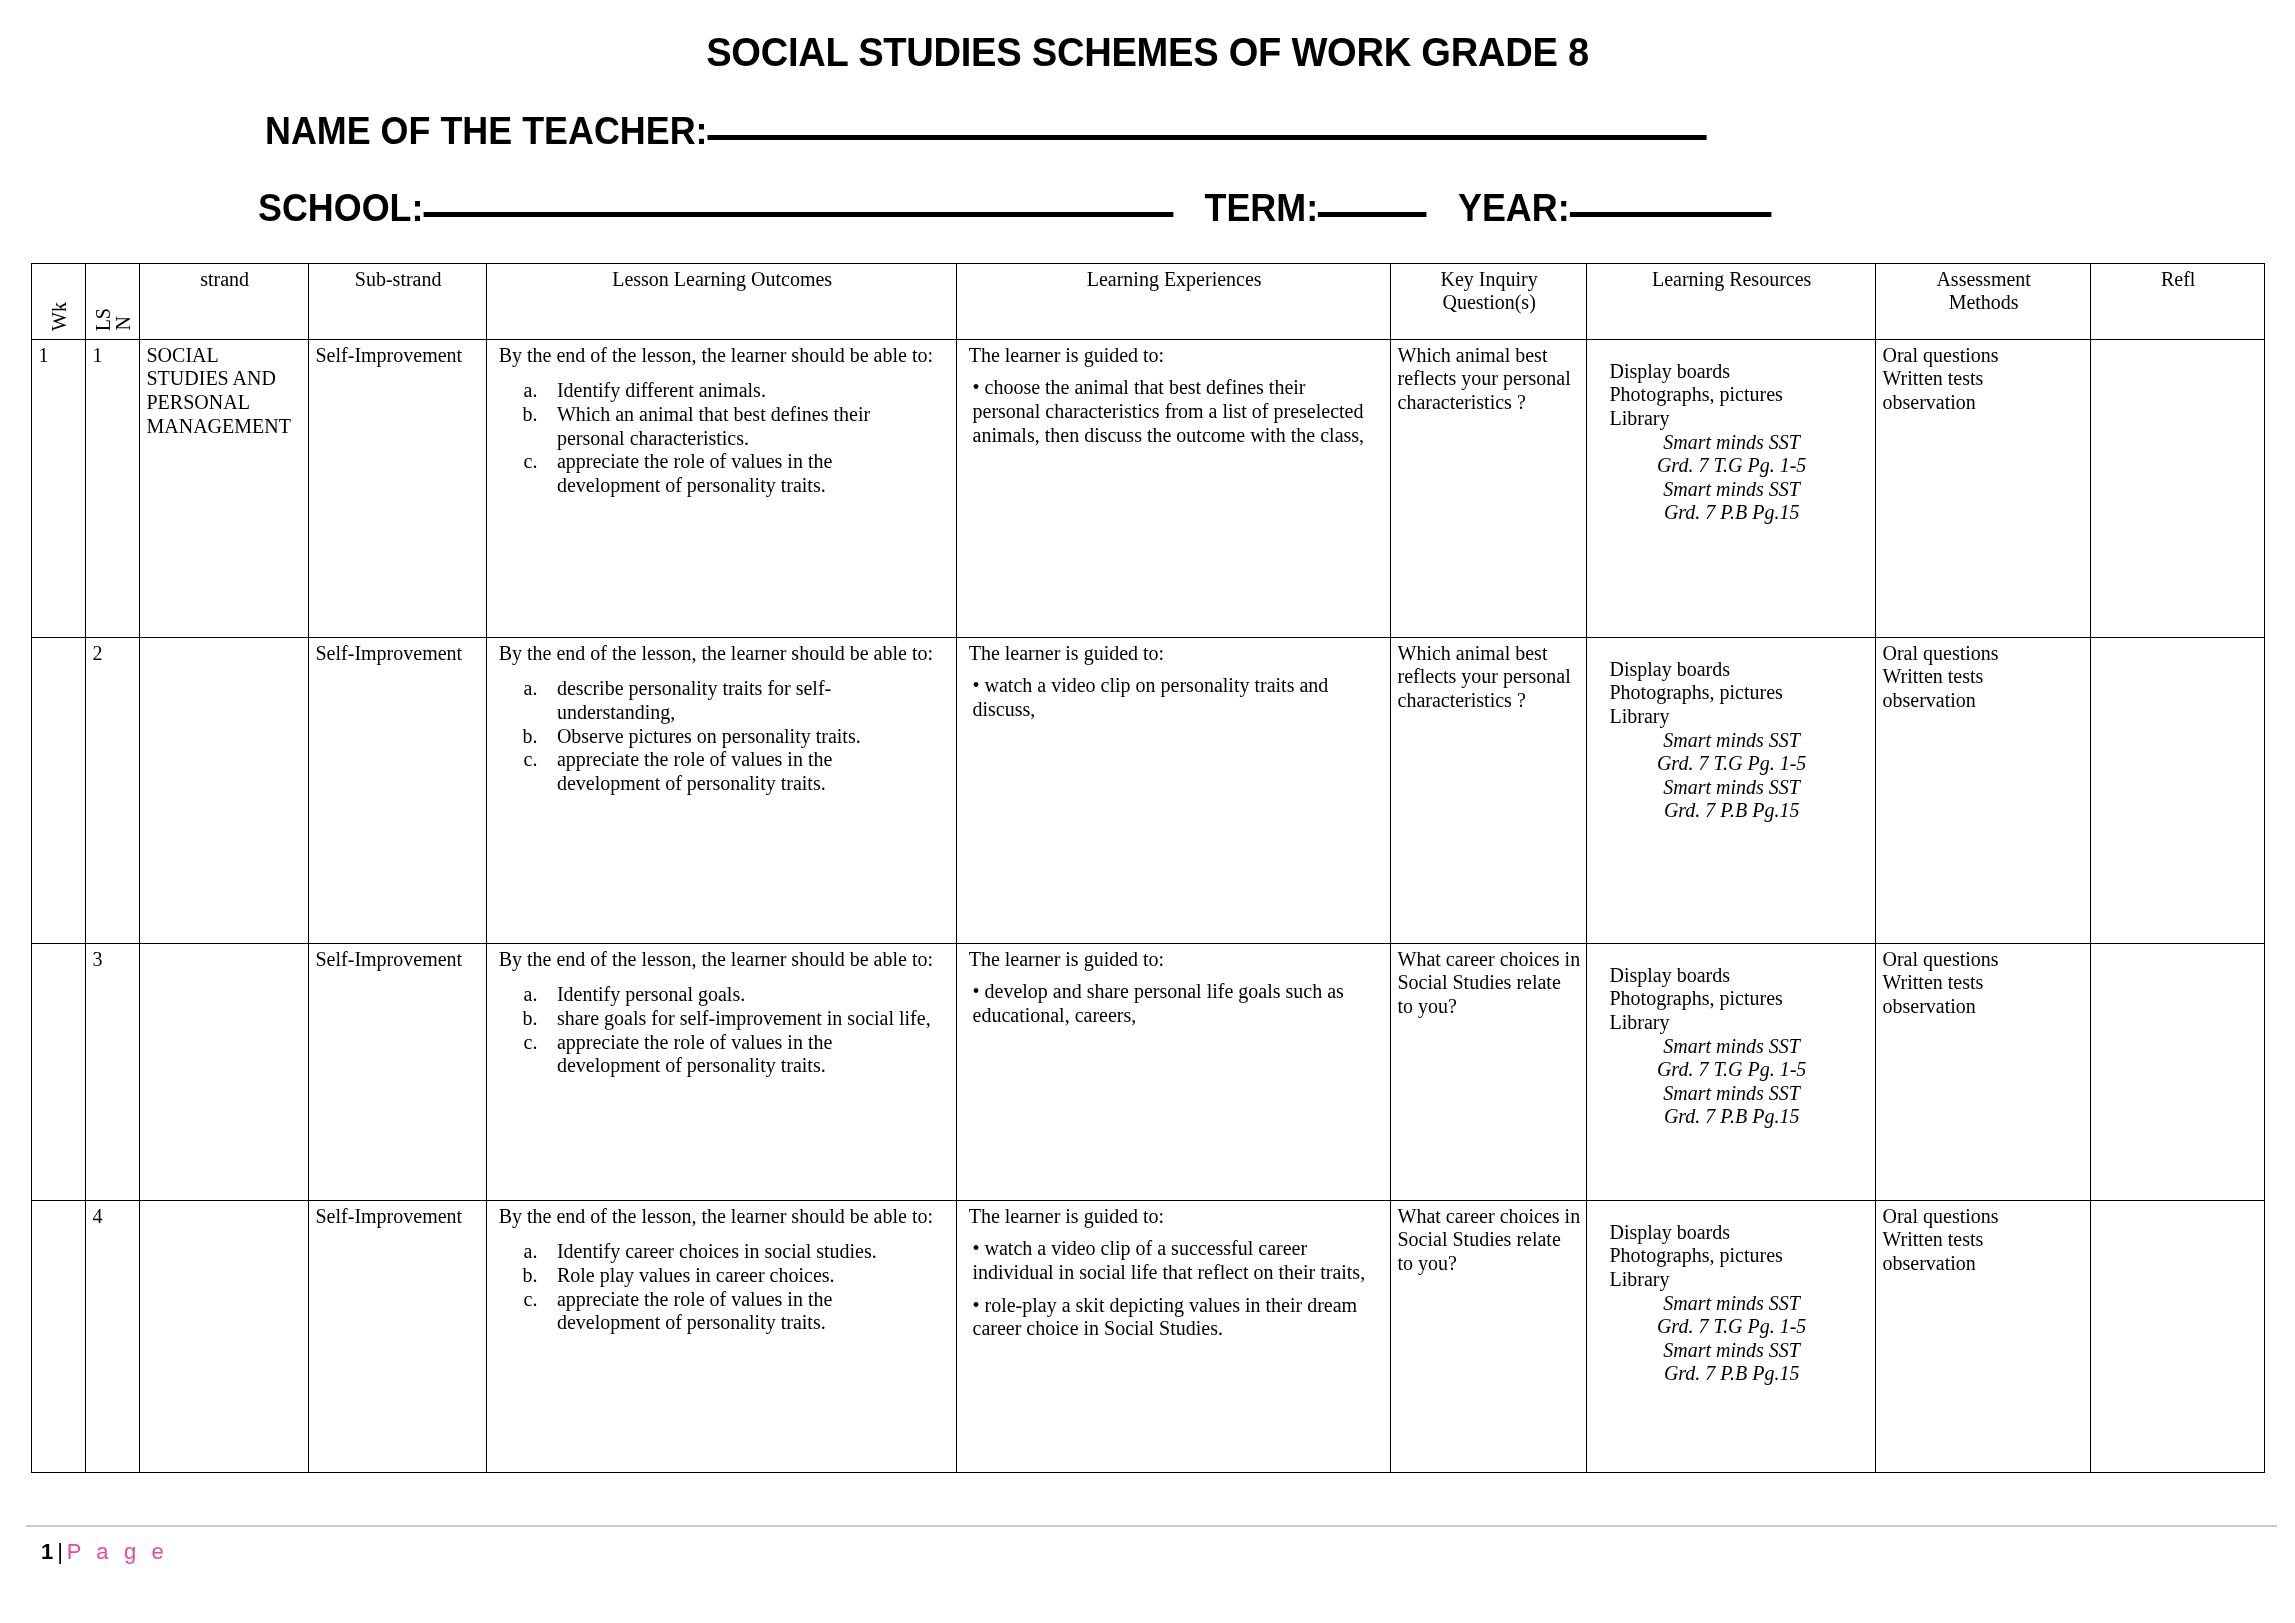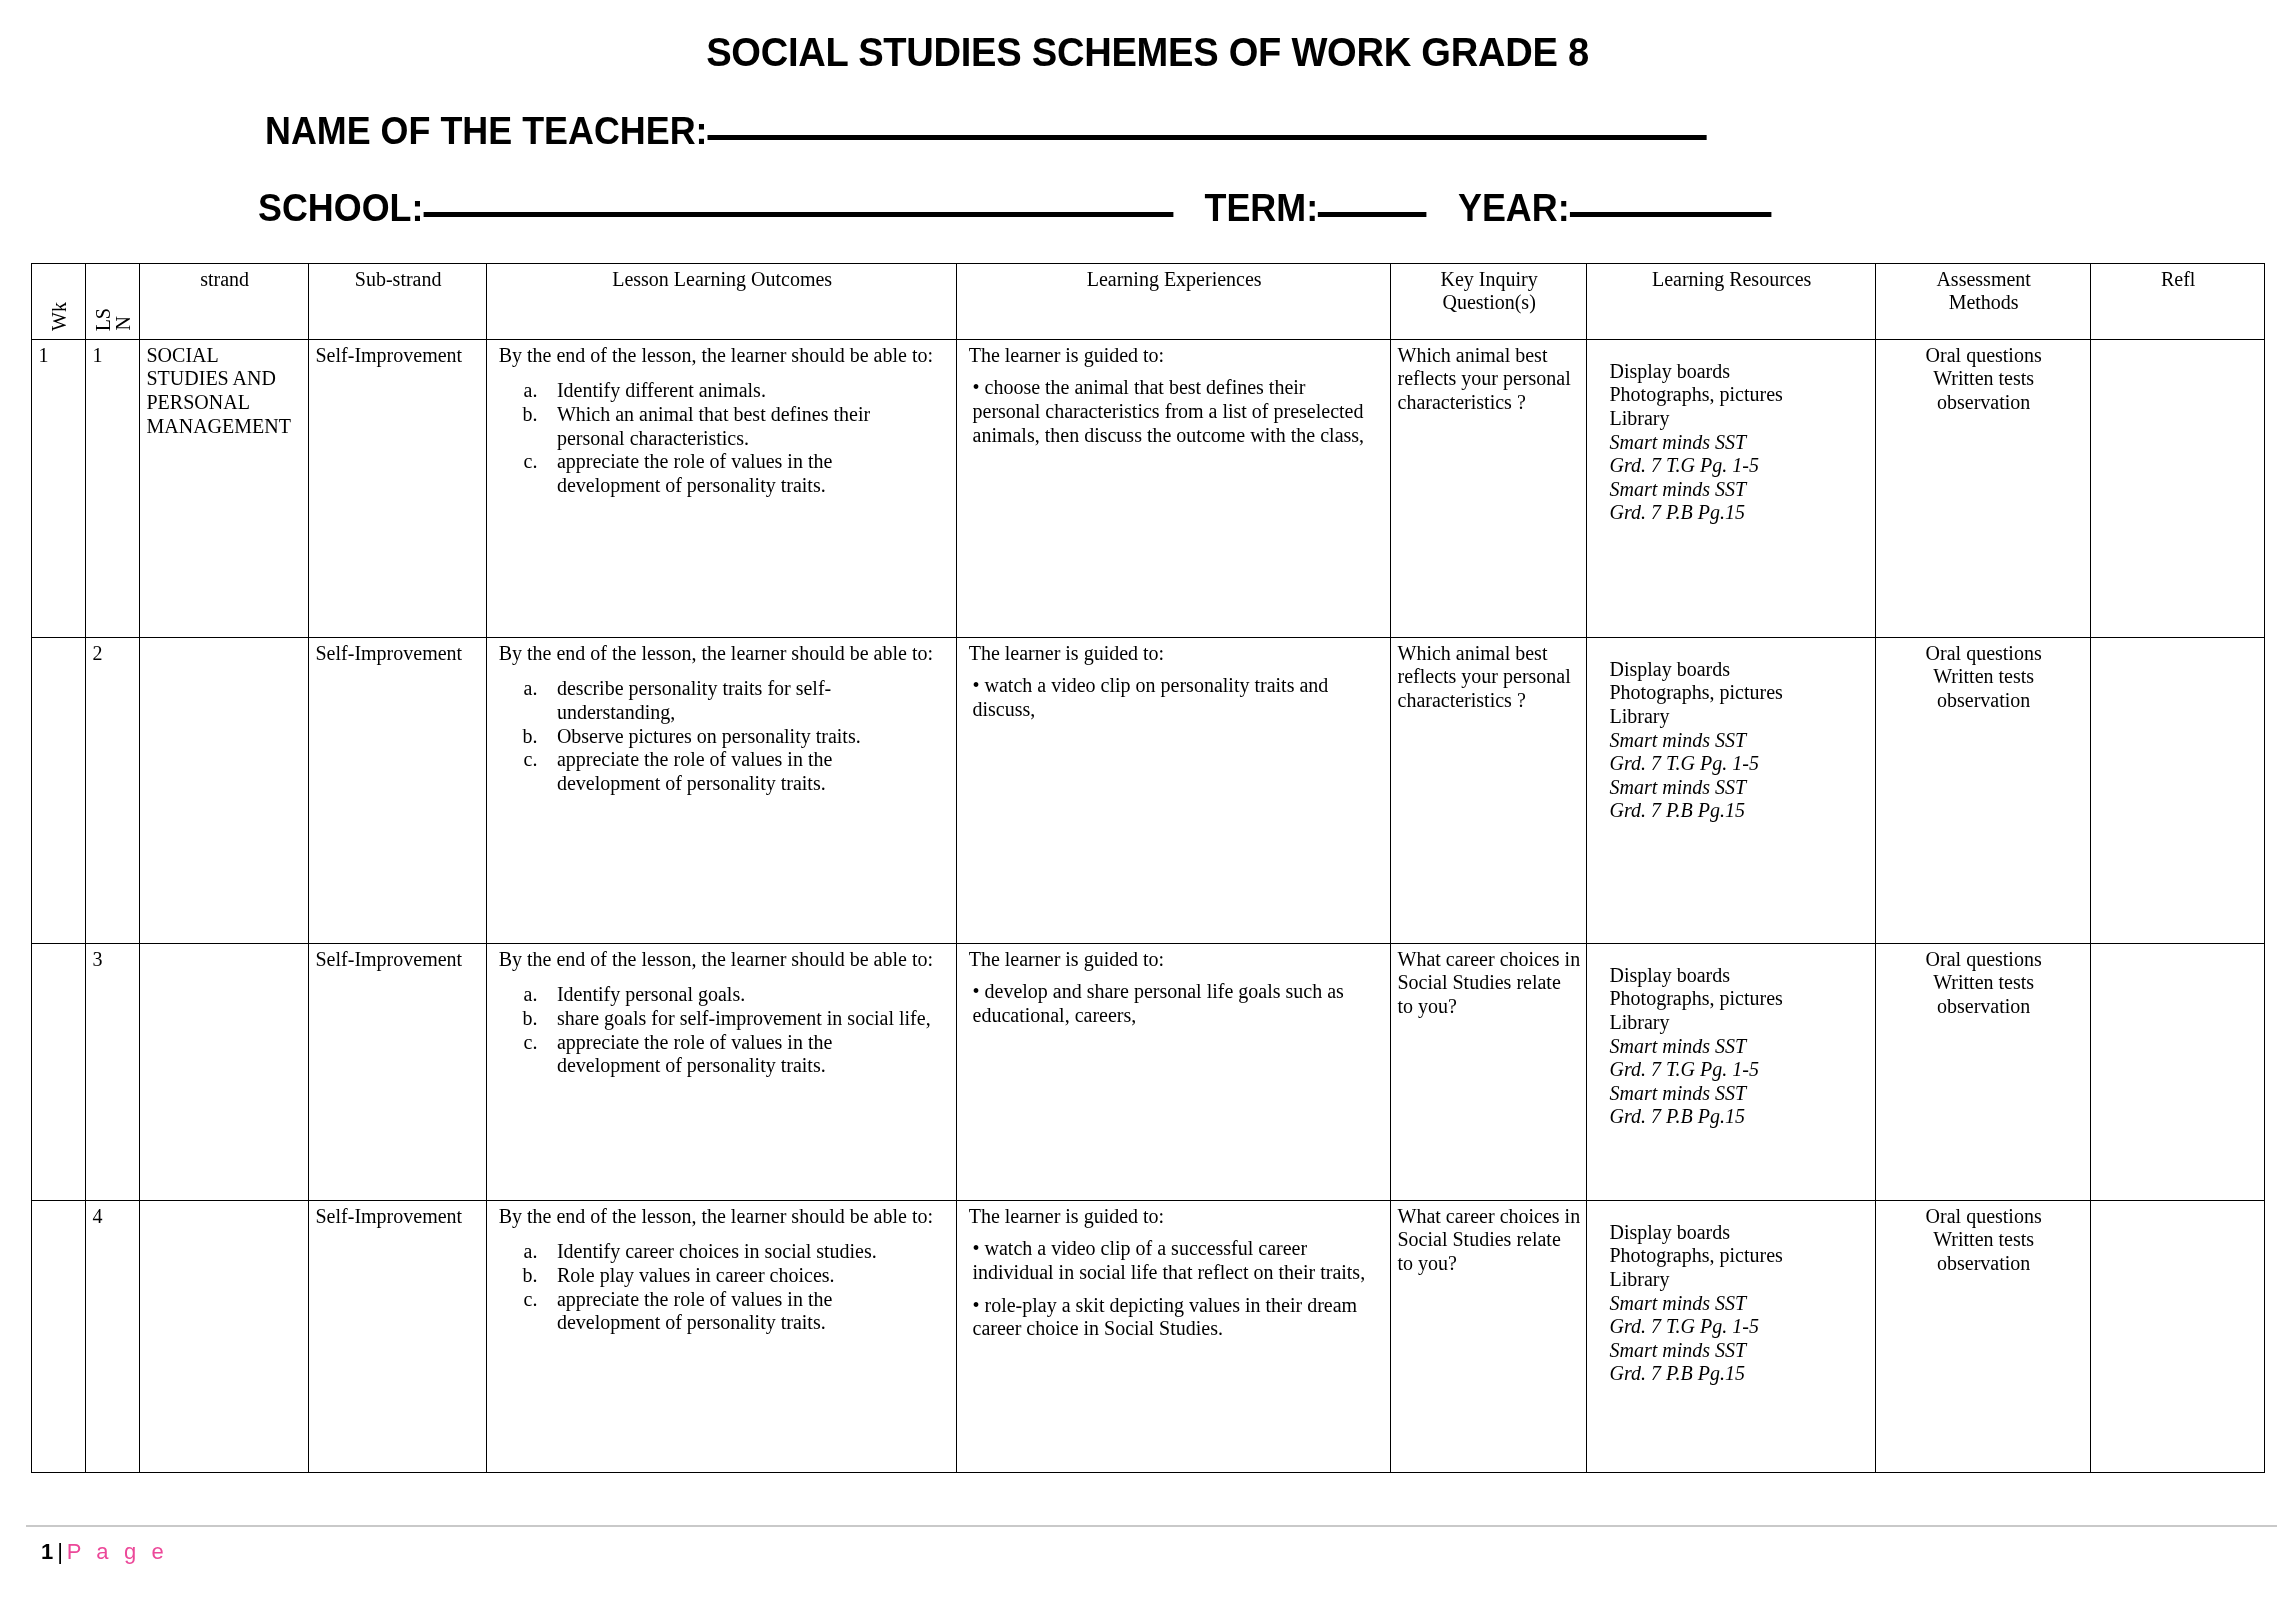--- a/index.html
+++ b/index.html
@@ -107,23 +107,23 @@
     margin:12px;
     padding-left:37px;
     list-style-type:lower-alpha;
   }
   ol.abc > li{padding-left:14.4px;margin:0;}
   .bullets{margin:0;padding:0;list-style:none;}
   .bullets li{margin:9px;text-indent:0;}
   .bullets li::before{content:"\2022\00a0";}
   .reslist{margin:16px;padding:0;list-style:none;}
   .reslist li{margin:0;}
-  .reslist li.ital{font-style:italic;}
+  .reslist li.ital{font-style:italic;text-align:center;}
   .plainlist{margin:0;padding:0;list-style:none;}
-  .plainlist li{margin:0;text-align:center;}
+  .plainlist li{margin:0;}
   .num{text-align:left;padding-left:9.2px;}
 
   
   .footer-rule{
     position:absolute;
     left:26px;top:1525px;width:2251px;
     border-top:2px solid #c9c9c9;
   }
   .footer-txt{
     position:absolute;

